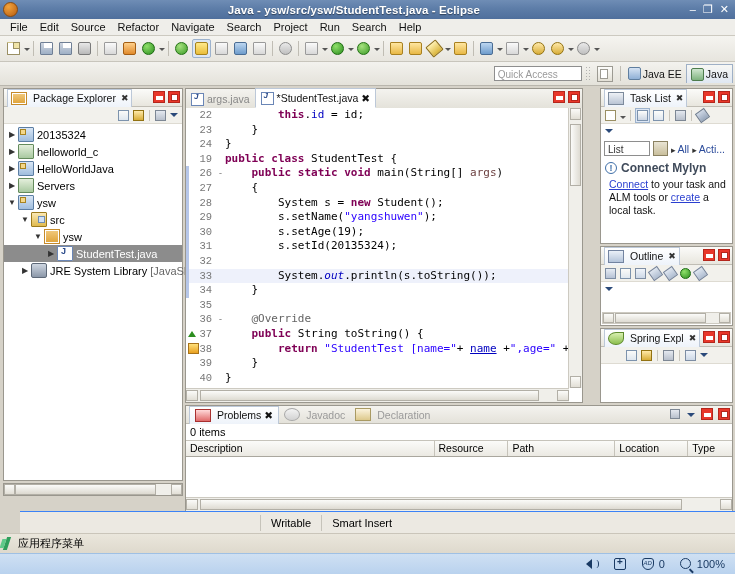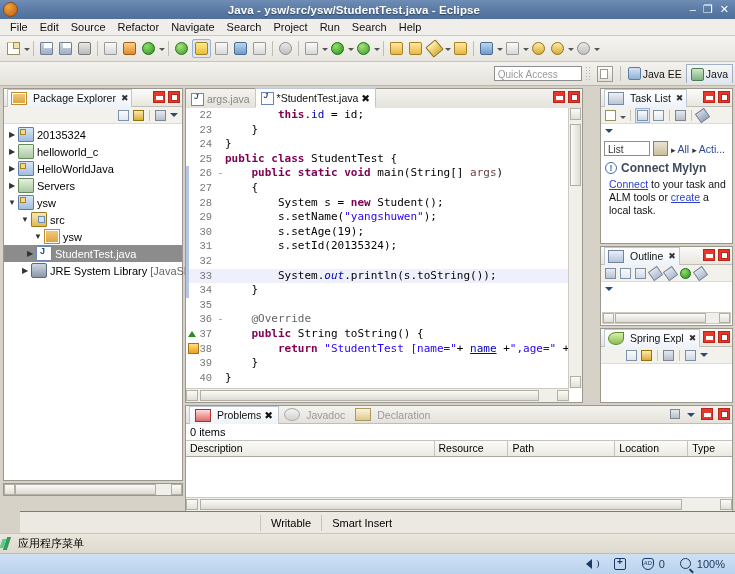--- a/index.html
+++ b/index.html
@@ -469,21 +469,21 @@
       <div class="trow" style="padding-left:15px">
         <span class="tarr d"></span>
         <span class="ticon srcf"></span>
         <span class="tlabel">src</span>
       </div>
       <div class="trow" style="padding-left:28px">
         <span class="tarr d"></span>
         <span class="ticon pkg"></span>
         <span class="tlabel">ysw</span>
       </div>
-      <div class="trow sel" style="padding-left:20px">
+      <div class="trow sel" style="padding-left:41px">
         <span class="tarr r"></span>
         <span class="ticon jfile"></span>
         <span class="tlabel">StudentTest.java</span>
       </div>
       <div class="trow" style="padding-left:15px">
         <span class="tarr r"></span>
         <span class="ticon jre"></span>
         <span class="tlabel">JRE System Library</span>
         <span class="tlabel tdim" style="margin-left:3px">[JavaSE-1.7]</span>
       </div>
@@ -510,21 +510,21 @@
       <div class="vbtns">
         <span class="vb min"></span>
         <span class="vb max"></span>
       </div>
     </div>
     <div class="code-wrap">
       <div class="codearea" id="codearea">
           <div class="cline"><span class="cnum">22</span><span class="cfold"></span><span class="ctxt"><span class="">        </span><span class="kw">this</span><span class="">.</span><span class="fld">id</span><span class=""> = id;</span></span></div>
           <div class="cline"><span class="cnum">23</span><span class="cfold"></span><span class="ctxt"><span class="">    }</span></span></div>
           <div class="cline"><span class="cnum">24</span><span class="cfold"></span><span class="ctxt"><span class="">}</span></span></div>
-          <div class="cline"><span class="cnum">25</span><span class="cfold"></span><span class="ctxt"><span class="kw">public class </span><span class="">StudentTest {</span></span></div>
+          <div class="cline"><span class="cnum">19</span><span class="cfold"></span><span class="ctxt"><span class="kw">public class </span><span class="">StudentTest {</span></span></div>
           <div class="cline dirty"><span class="cnum">26</span><span class="cfold">-</span><span class="ctxt"><span class="">    </span><span class="kw">public static void </span><span class="">main(String[] </span><span class="param">args</span><span class="">)</span></span></div>
           <div class="cline dirty"><span class="cnum">27</span><span class="cfold"></span><span class="ctxt"><span class="">    {</span></span></div>
           <div class="cline dirty"><span class="cnum">28</span><span class="cfold"></span><span class="ctxt"><span class="">        System s = </span><span class="kw">new </span><span class="">Student();</span></span></div>
           <div class="cline dirty"><span class="cnum">29</span><span class="cfold"></span><span class="ctxt"><span class="">        s.setName(</span><span class="str">"yangshuwen"</span><span class="">);</span></span></div>
           <div class="cline dirty"><span class="cnum">30</span><span class="cfold"></span><span class="ctxt"><span class="">        s.setAge(19);</span></span></div>
           <div class="cline dirty"><span class="cnum">31</span><span class="cfold"></span><span class="ctxt"><span class="">        s.setId(20135324);</span></span></div>
           <div class="cline dirty"><span class="cnum">32</span><span class="cfold"></span><span class="ctxt"><span class=""></span></span></div>
           <div class="cline hl dirty"><span class="cnum">33</span><span class="cfold"></span><span class="ctxt"><span class="">        System.</span><span class="stat">out</span><span class="">.println(s.toString());</span></span></div>
           <div class="cline dirty"><span class="cnum">34</span><span class="cfold"></span><span class="ctxt"><span class="">    }</span></span></div>
           <div class="cline"><span class="cnum">35</span><span class="cfold"></span><span class="ctxt"><span class=""></span></span></div>

